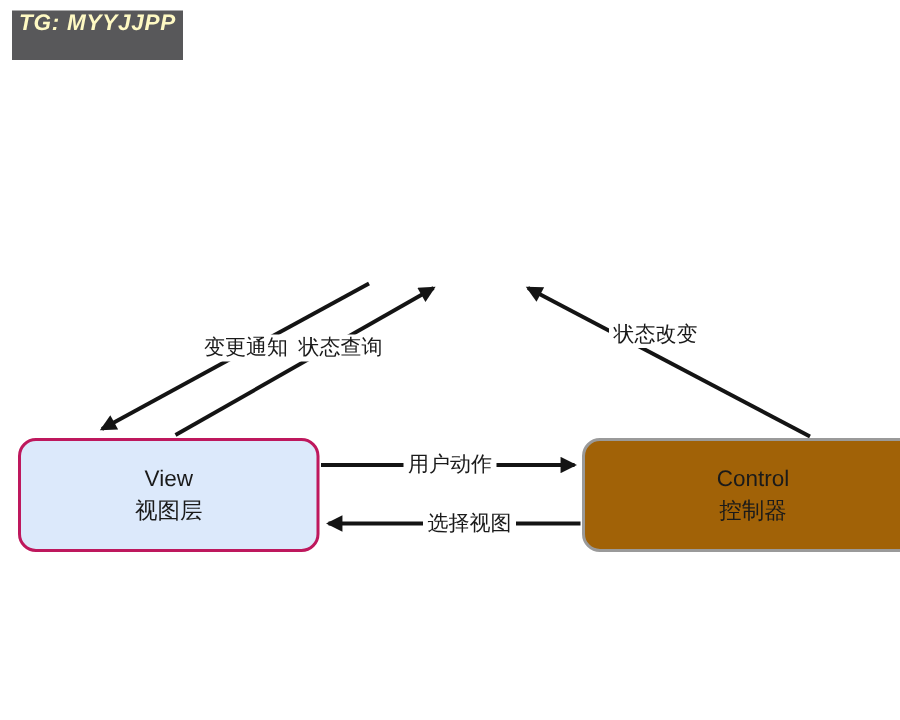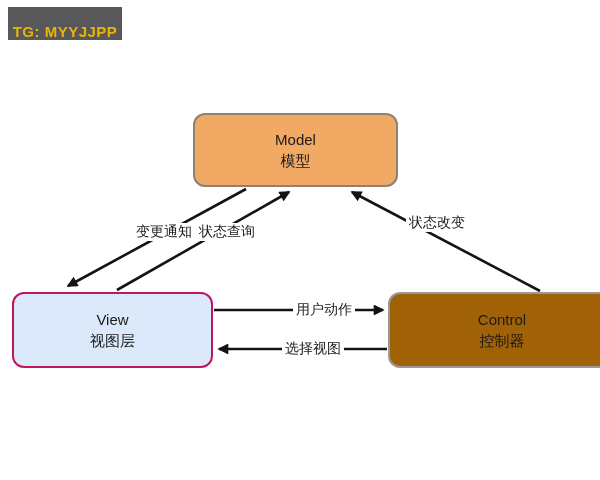--- a/index.html
+++ b/index.html
@@ -18,25 +18,26 @@
   .arrows {
     position: absolute;
     left: 0;
     top: 0;
     width: 600px;
     height: 480px;
   }
   .badge {
     position: absolute;
     background: #58585a;
-    color: #eab308;
+    color: #fef9c3;
     display: flex;
-    align-items: flex-end;
+    align-items: flex-start;
     justify-content: center;
     box-sizing: border-box;
+    font-style: italic;
   }
   .badge-tl {
     left: 8px;
     top: 7px;
     width: 114px;
     height: 33px;
     font-size: 15px;
     font-weight: bold;
     letter-spacing: 0.5px;
   }
@@ -111,39 +112,35 @@
     <line x1="117" y1="290" x2="289" y2="192" stroke="#141414" stroke-width="2.6" marker-end="url(#arrowhead)"></line>
     <line x1="540" y1="291" x2="352" y2="192" stroke="#141414" stroke-width="2.6" marker-end="url(#arrowhead)"></line>
     <line x1="214" y1="310" x2="383" y2="310" stroke="#141414" stroke-width="2.6" marker-end="url(#arrowhead)"></line>
     <line x1="387" y1="349" x2="219" y2="349" stroke="#141414" stroke-width="2.6" marker-end="url(#arrowhead)"></line>
   </svg>
 
   <div class="badge badge-tl">
     <span>TG: MYYJJPP</span>
   </div>
 
-  <div class="node node-model">
-    <div>Model</div>
-    <div>模型</div>
-  </div>
 
   <div class="node node-view">
     <div>View</div>
     <div>视图层</div>
   </div>
 
   <div class="node node-control">
     <div>Control</div>
     <div>控制器</div>
   </div>
 
   <div class="edge-label" style="left:164px; top:232px;">变更通知</div>
 
   <div class="edge-label" style="left:227px; top:232px;text-align:center;">状态查询</div>
 
   <div class="edge-label" style="left:437px; top:223px;text-align:right;">状态改变</div>
 
-  <div class="edge-label" style="left:300px; top:310px;margin-left:24px;">用户动作</div>
+  <div class="edge-label" style="left:300px; top:310px;">用户动作</div>
 
   <div class="edge-label" style="left:313px; top:349px;">选择视图</div>
 
 
 </div>
 
 </body></html>

